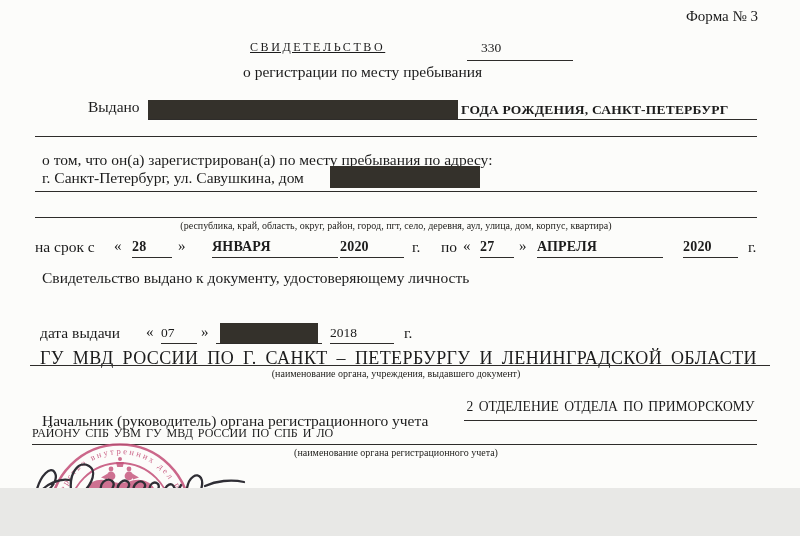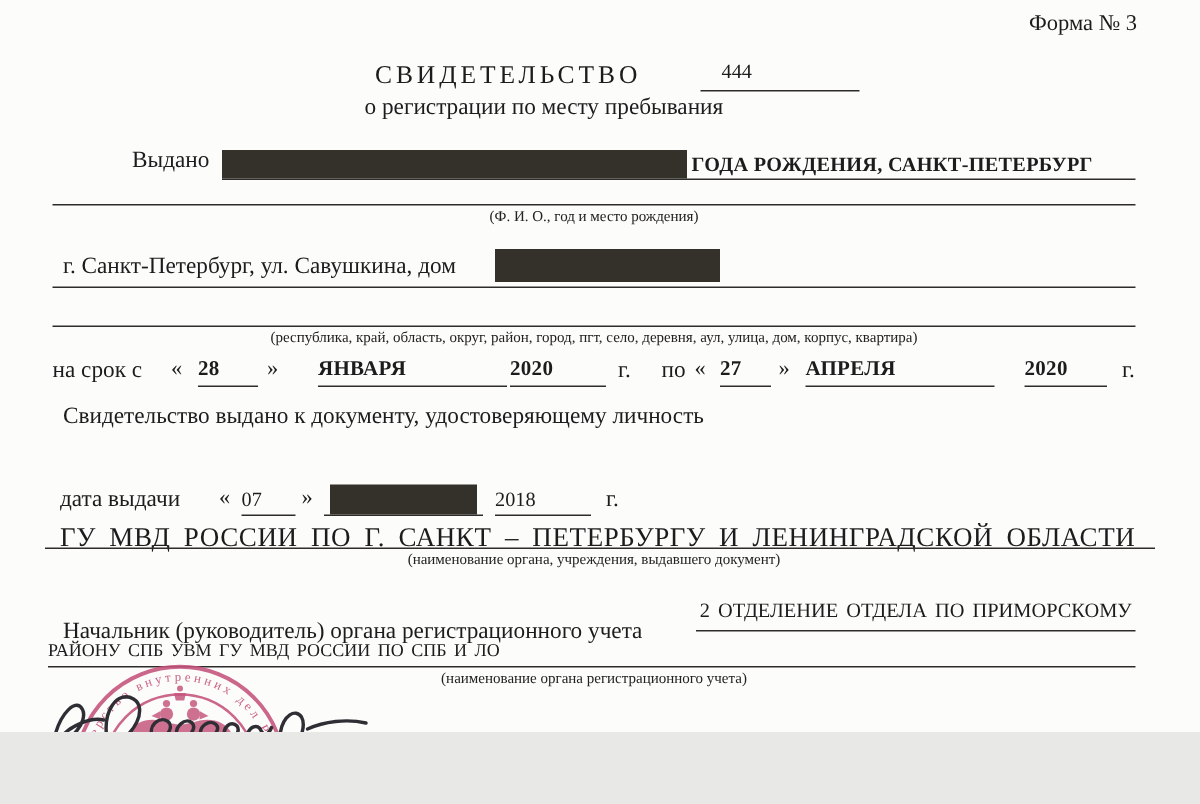--- a/index.html
+++ b/index.html
@@ -12,51 +12,51 @@
   .abs{position:absolute; white-space:nowrap;}
   .t15{font-size:15px;}
   .t155{font-size:15.5px;}
   .caption{font-size:10px; color:#23221f; text-align:center;}
   .hline{position:absolute; border-top:1.3px solid #2e2c2a; height:0;}
   .blank{position:absolute; border-bottom:1.4px solid #2e2c2a; text-align:left; height:20px; line-height:20px;}
   .bval{font-weight:bold; font-size:14px; letter-spacing:.2px;}
   .rval{font-size:13.5px;}
   .bar{background:#34312b; display:inline-block;}
   .q{font-size:15px;}
-  #title{font-size:17px; letter-spacing:2.6px;}
+  #title{font-size:12px; letter-spacing:2.6px;text-decoration:underline;}
   #cert-num{border-bottom:1.5px solid #2e2c2a; font-size:13.5px; padding-left:14px; height:20px;}
   #issued-group{
     position:absolute; left:148px; top:96px; width:609px; height:23px;
     border-bottom:1.4px solid #2e2c2a; display:flex; align-items:flex-end;
   }
   #issued-suffix{font-weight:bold; font-size:13.5px; letter-spacing:.2px; line-height:1.25; margin-left:3px;}
   #kind-value{font-weight:bold; font-size:12.8px; letter-spacing:-.2px;}
   #issuer-name{font-size:18px; letter-spacing:.4px; word-spacing:4px;}
   #auth-line1{font-size:13.6px; word-spacing:2px;}
   #auth-line2{font-size:12px; word-spacing:2px;}
   svg text{font-family:"Liberation Serif","DejaVu Serif",serif;}
 </style>
 </head>
 <body>
 
 <div id="page">
 
   <div class="abs t15" style="right:42px; top:8px;">Форма № 3</div>
   <div class="abs" id="title" style="left:250px; top:40px;">СВИДЕТЕЛЬСТВО</div>
-  <div class="abs" id="cert-num" style="left:467px; top:40px; width:92px;">444</div>
+  <div class="abs" id="cert-num" style="left:467px; top:40px; width:92px;">330</div>
   <div class="abs t155" style="left:243px; top:63px;">о регистрации по месту пребывания</div>
 
   <div class="abs t155" style="left:88px; top:98px;">Выдано</div>
   <div id="issued-group">
     <span class="bar" style="width:310px; height:19px;"></span>
     <span id="issued-suffix">ГОДА РОЖДЕНИЯ, САНКТ-ПЕТЕРБУРГ</span>
   </div>
   <div class="hline" style="left:35px; width:722px; top:136px;"></div>
-  <div class="abs caption" style="left:35px; width:722px; top:139px;">(Ф. И. О., год и место рождения)</div>
 
+  <div class="abs t155" style="left:42px; top:151px;">о том, что он(а) зарегистрирован(а) по месту пребывания по адресу:</div>
   <div class="abs t155" style="left:42px; top:169px;">г. Санкт-Петербург, ул. Савушкина, дом</div>
   <div class="abs bar" style="left:330px; top:166px; width:150px; height:22px;"></div>
   <div class="hline" style="left:35px; width:722px; top:191px;"></div>
   <div class="hline" style="left:35px; width:722px; top:217px;"></div>
   <div class="abs caption" style="left:35px; width:722px; top:220px;">(республика, край, область, округ, район, город, пгт, село, деревня, аул, улица, дом, корпус, квартира)</div>
 
   <div class="abs" style="left:0; top:237px; width:800px; height:24px;">
     <span class="abs t155" style="left:35px; top:1px;">на срок с</span>
     <span class="abs q" style="left:114px; top:1px;">«</span>
     <span class="blank bval" style="left:132px; width:40px; top:0;">28</span>

